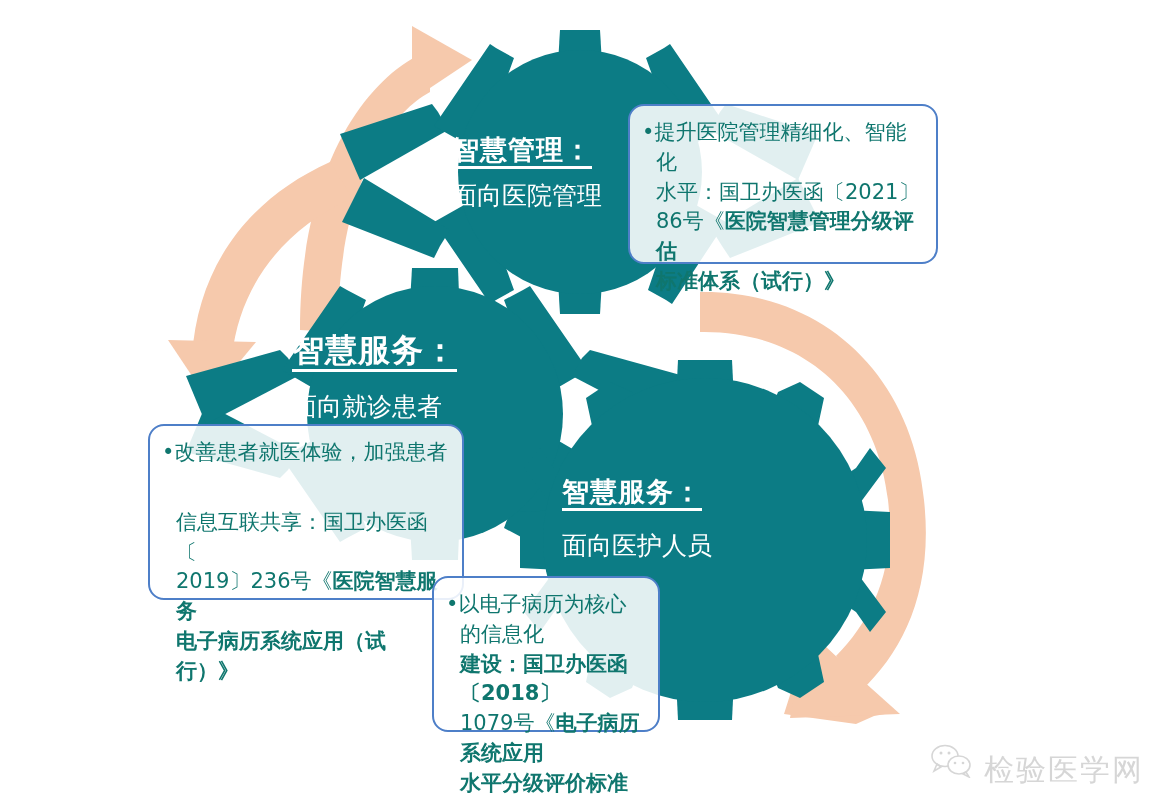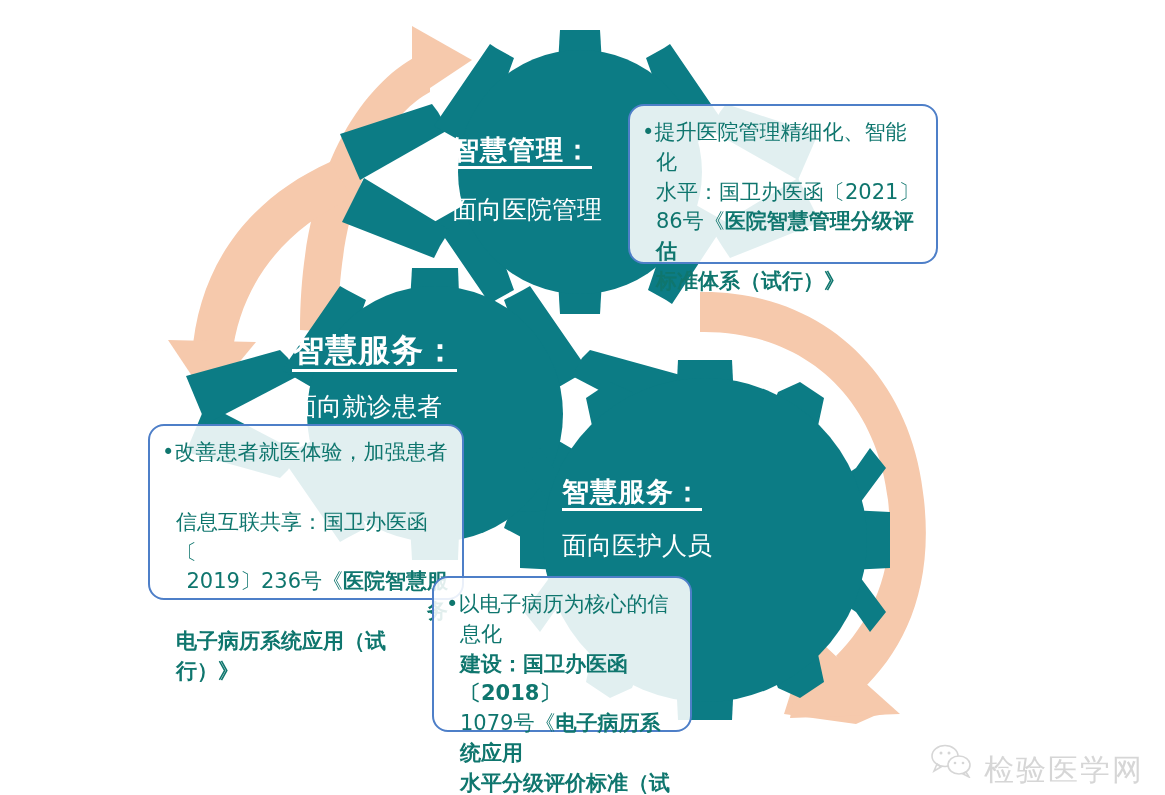--- a/index.html
+++ b/index.html
@@ -43,21 +43,21 @@
   }
   .gear-sub {
     font-weight: normal;
     white-space: nowrap;
     display: block;
   }
 
   
   #label-manage { left: 452px; top: 136px; width: 300px; }
   #label-manage .gear-title { font-size: 27px; }
-  #label-manage .gear-sub { font-size: 25px; margin-top: 28px; }
+  #label-manage .gear-sub { font-size: 25px; margin-top: 14px; }
 
   
   #label-service { left: 292px; top: 334px; width: 290px; }
   #label-service .gear-title { font-size: 32px; }
   #label-service .gear-sub { font-size: 25px; margin-top: 22px; }
 
   
   #label-medical { left: 562px; top: 478px; width: 310px; }
   #label-medical .gear-title { font-size: 27px; }
   #label-medical .gear-sub { font-size: 25px; margin-top: 22px; }
@@ -77,21 +77,21 @@
   }
   .callout p {
     margin: 0;
     padding-left: 14px;
     text-indent: -14px;
   }
   .callout b { font-weight: bold; }
 
   #callout-manage  { left: 628px; top: 104px;  width: 310px; height: 160px; }
   #callout-service { left: 148px; top: 424px;  width: 316px; height: 176px; }
-  #callout-medical { left: 432px; top: 576px;  width: 260px; height: 156px; padding-left: 12px; }
+  #callout-medical { left: 432px; top: 576px;  width: 228px; height: 156px; padding-left: 12px; }
 
   
   #watermark {
     position: absolute;
     left: 930px;
     top: 730px;
     display: flex;
     align-items: center;
     gap: 10px;
     opacity: 0.40;
@@ -211,21 +211,21 @@
   <div class="callout" id="callout-manage">
       <p>•提升医院管理精细化、智能化</p>
       <p style="text-indent: 0px;">水平：国卫办医函〔2021〕</p>
       <p style="text-indent: 0px;">86号《<b>医院智慧管理分级评估</b></p>
       <p style="text-indent: 0px;"><b>标准体系（试行）》</b></p>
     </div>
 
   <div class="callout" id="callout-service">
       <p>•改善患者就医体验，加强患者</p>
       <p style="text-indent: 0px; margin-top: 40px;">信息互联共享：国卫办医函〔</p>
-      <p style="text-indent: 0px; text-align: right;">2019〕236号《<b>医院智慧服务</b></p>
+      <p style="text-indent: 0px;">2019〕236号《<b>医院智慧服务</b></p>
       <p style="text-indent: 0px;"><b>电子病历系统应用（试行）》</b></p>
     </div>
 
   <div class="callout" id="callout-medical">
       <p>•以电子病历为核心的信息化</p>
       <p style="text-indent: 0px; font-weight: bold;">建设：国卫办医函〔2018〕</p>
       <p style="text-indent: 0px;">1079号《<b>电子病历系统应用</b></p>
       <p style="text-indent: 0px;"><b>水平分级评价标准（试行）》</b></p>
     </div>
 

